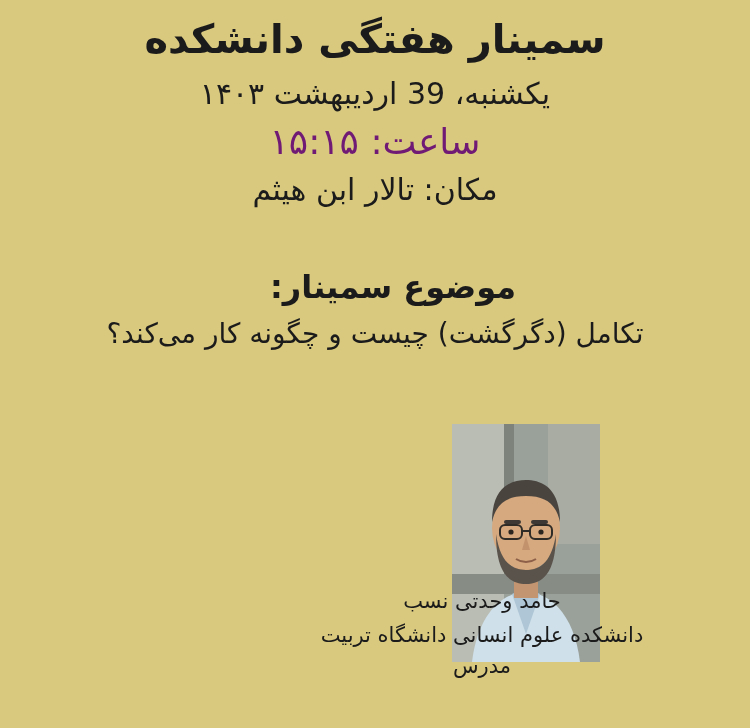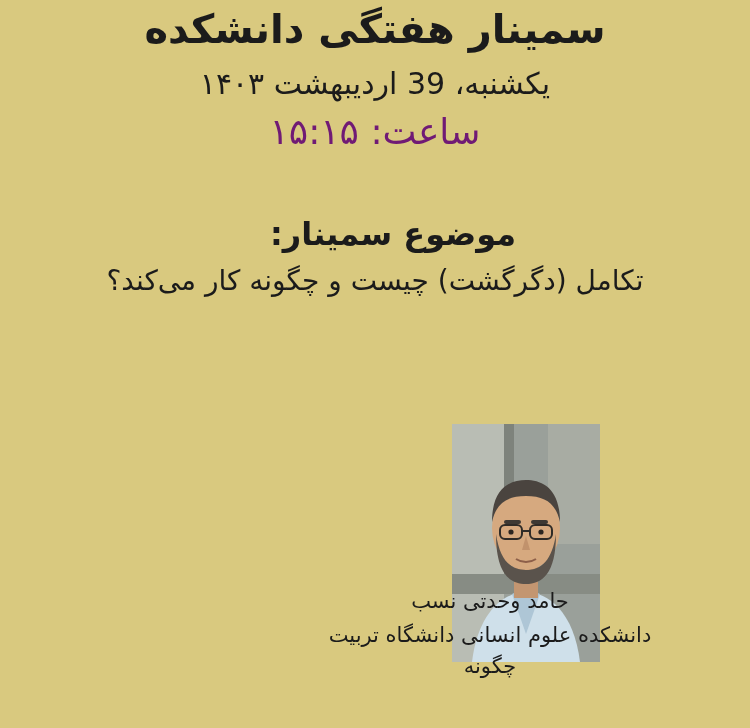--- a/index.html
+++ b/index.html
@@ -16,21 +16,21 @@
   }
   .poster {
     position: relative;
     width: 750px;
     height: 728px;
     background: #d9c97f;
     box-sizing: border-box;
   }
   .header-block {
     text-align: center;
-    padding-top: 4px;
+    padding-top: 14px;
   }
   .seminar-title {
     font-size: 40px;
     font-weight: bold;
     color: #1b1b1b;
     line-height: 1.25;
     letter-spacing: 0px;
   }
   .seminar-date {
     font-size: 30px;
@@ -65,21 +65,21 @@
   .topic-text {
     font-size: 28px;
     font-weight: normal;
     color: #1b1b1b;
     line-height: 1.5;
     margin-top: 2px;
   }
   .speaker-area {
     position: absolute;
     left: 0;
-    right: 0;
+    right: 8px;
     top: 424px;
     height: 250px;
   }
   .portrait {
     position: absolute;
     left: 452px;
     top: 0;
     width: 148px;
     height: 238px;
     overflow: hidden;
@@ -111,20 +111,21 @@
 </style>
 </head>
 <body>
 
 <div class="poster">
 
   <div class="header-block">
     <div class="seminar-title">سمینار هفتگی دانشکده</div>
     <div class="seminar-date">یکشنبه، 39 اردیبهشت ۱۴۰۳</div>
     <div class="seminar-time">ساعت: ۱۵:۱۵</div>
+    <div class="seminar-place">مکان: تالار ابن هیثم</div>
   </div>
 
   <div class="topic-block">
     <div class="topic-label">موضوع سمینار:</div>
     <div class="topic-text">تکامل (دگرگشت) چیست و چگونه کار می‌کند؟</div>
   </div>
 
   <div class="speaker-area">
 
     <div class="portrait">
@@ -157,18 +158,18 @@
         <circle cx="59" cy="108" r="2.6" fill="#2b2520"></circle>
         <circle cx="89" cy="108" r="2.6" fill="#2b2520"></circle>
 
         <path d="M74 112 L70 126 L78 126 Z" fill="#c1926c"></path>
         <path d="M64 135 C70 139 78 139 84 135" stroke="#8d5f49" stroke-width="2" fill="none"></path>
       </svg>
     </div>
 
     <div class="speaker-lines">
       <div class="speaker-name">حامد وحدتی نسب</div>
-      <div class="speaker-affil">دانشکده علوم انسانی دانشگاه تربیت چگونه</div>
+      <div class="speaker-affil">دانشکده علوم انسانی دانشگاه تربیت مدرس</div>
     </div>
 
   </div>
 
 </div>
 
 </body></html>

